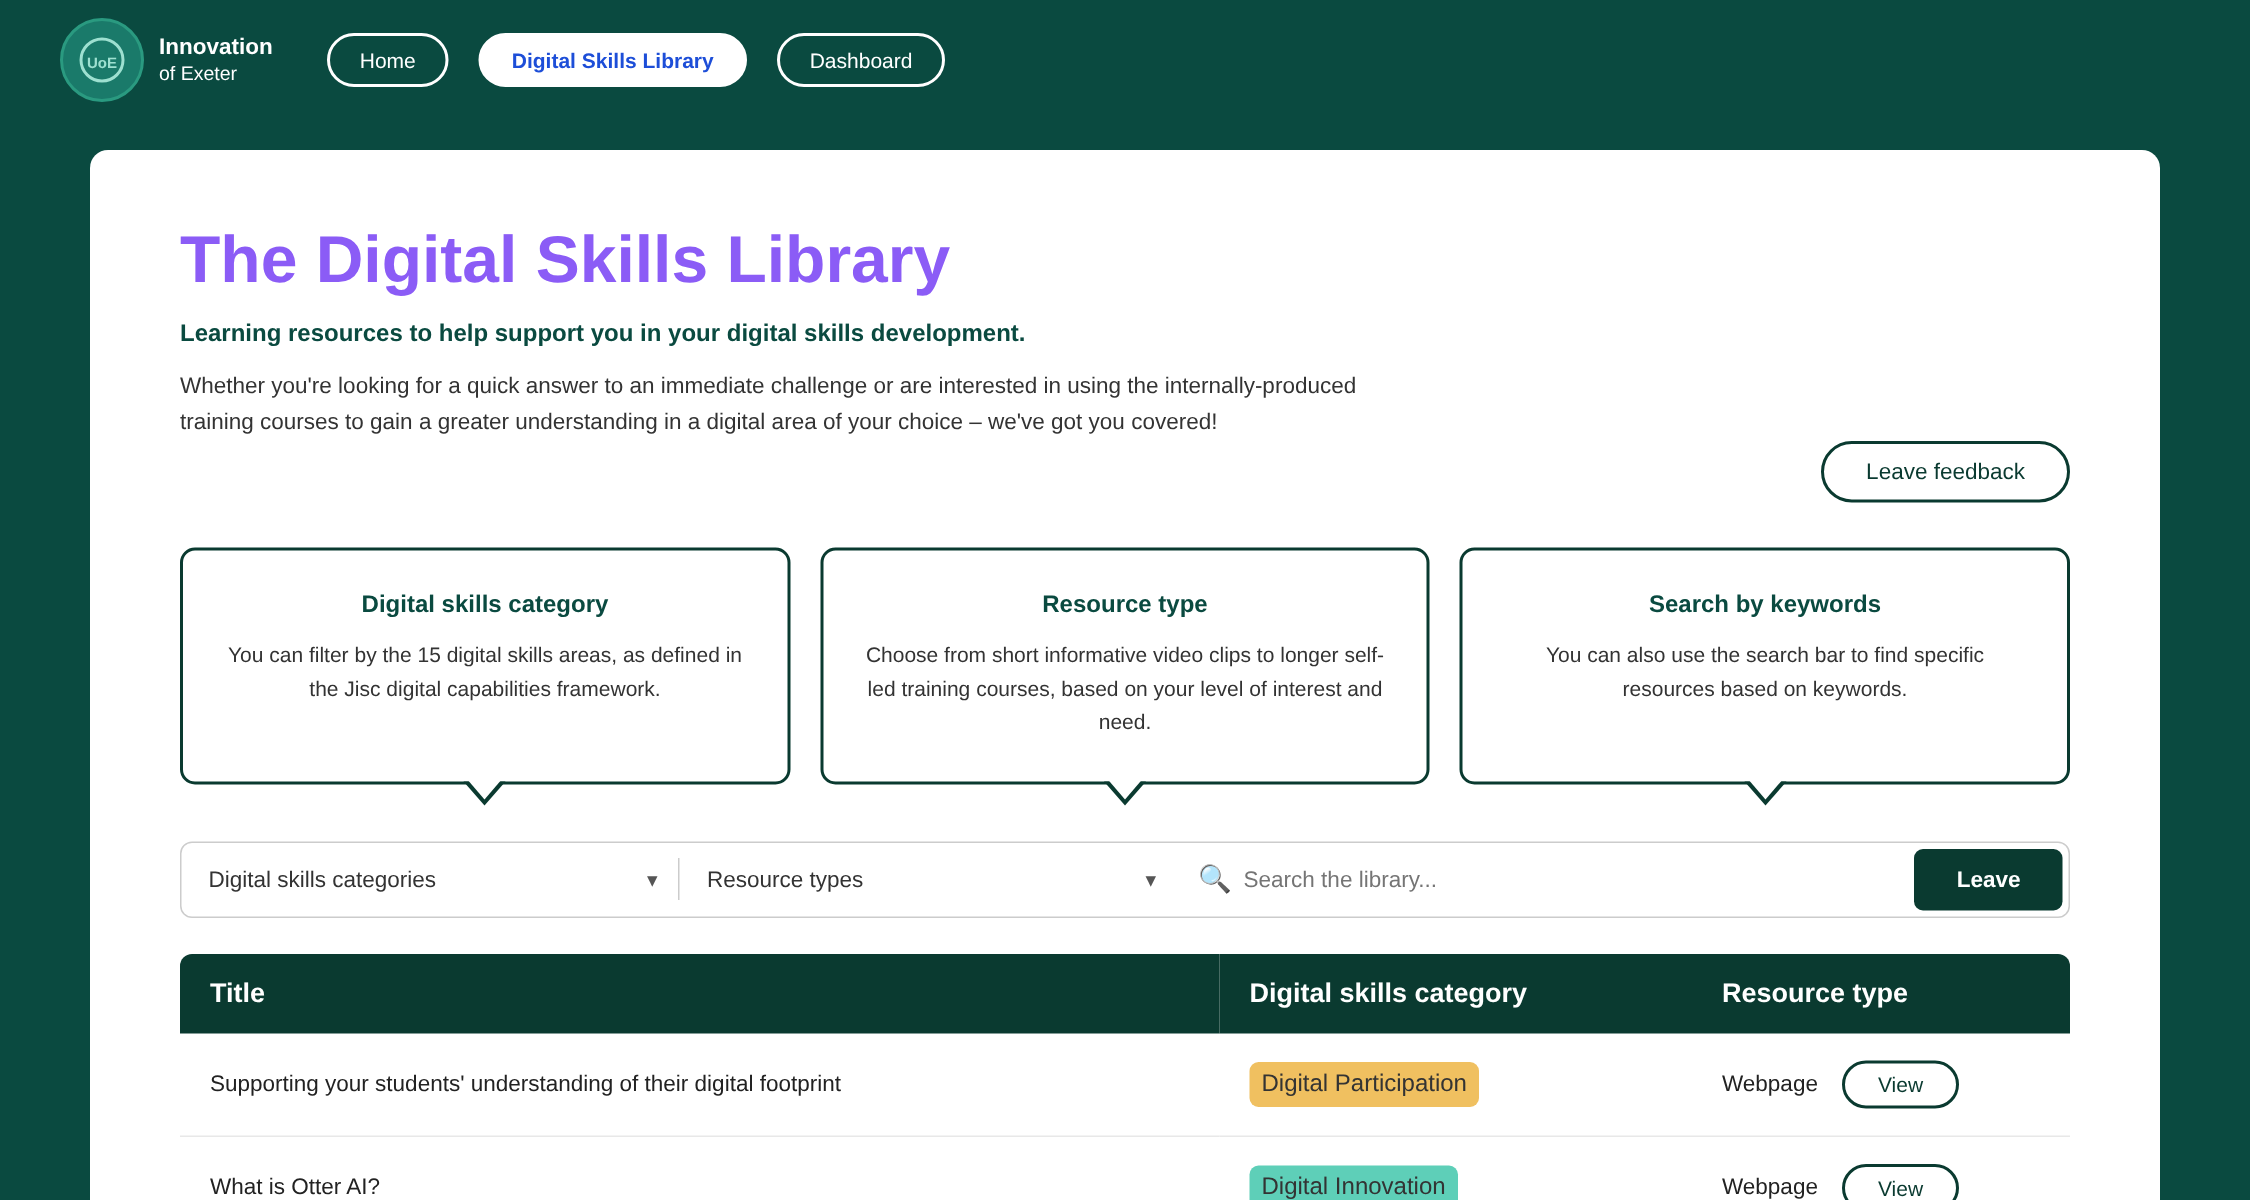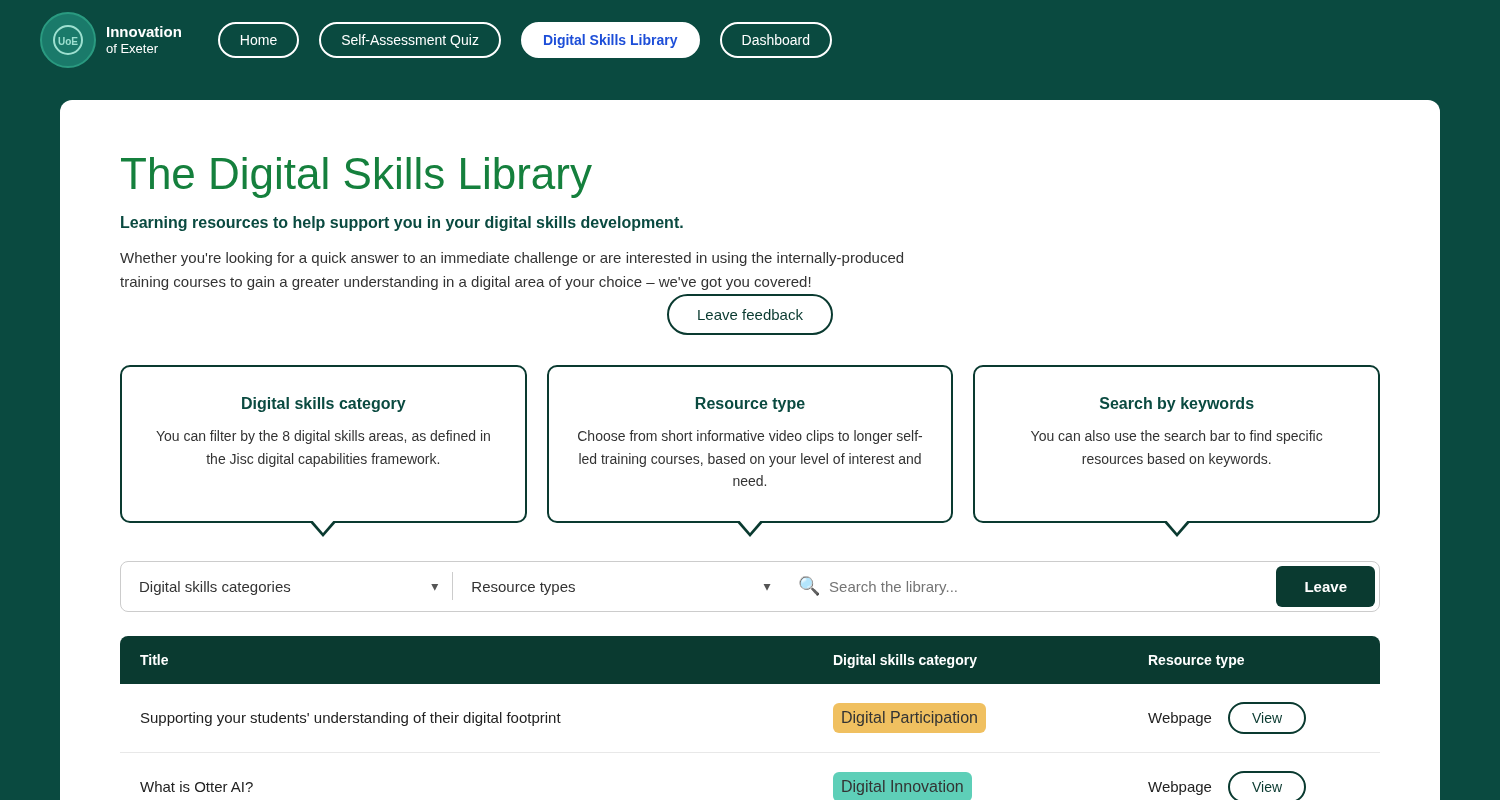--- a/index.html
+++ b/index.html
@@ -69,43 +69,43 @@
     .main-card {
       background: #ffffff;
       border-radius: 12px;
       margin: 20px 60px;
       padding: 50px 60px 40px;
       min-height: 680px;
     }
 
     .page-title {
       font-size: 44px;
-      font-weight: 400;
-      color: #15803d;
+      font-weight: 700;
+      color: #8b5cf6;
       margin-bottom: 16px;
       line-height: 1.1;
     }
     .page-subtitle {
       font-size: 16px;
       font-weight: 700;
       color: #0a4a40;
       margin-bottom: 14px;
     }
     .page-description {
       font-size: 15px;
       color: #333;
       line-height: 1.6;
       max-width: 820px;
       margin-bottom: 10px;
     }
 
     
     .feedback-row {
       display: flex;
-      justify-content: center;
+      justify-content: flex-end;
       margin-top: -10px;
       margin-bottom: 30px;
     }
     .feedback-btn {
       border: 2px solid #0a3a30;
       border-radius: 24px;
       background: transparent;
       color: #0a3a30;
       padding: 10px 28px;
       font-size: 15px;
@@ -248,21 +248,21 @@
       border-radius: 8px;
       overflow: hidden;
     }
     .results-table thead tr {
       background-color: #0a3a30;
       color: #ffffff;
     }
     .results-table thead th {
       padding: 16px 20px;
       text-align: left;
-      font-size: 14px;
+      font-size: 18px;
       font-weight: 600;
     }
     .results-table thead th.col-title { width: 55%; }
     .results-table thead th.col-category { width: 25%; }
     .results-table thead th.col-resource { width: 20%; }
     .results-table tbody tr {
       border-bottom: 1px solid #e8e8e8;
     }
     .results-table tbody tr:last-child {
       border-bottom: none;
@@ -315,39 +315,38 @@
         <text x="16" y="21" text-anchor="middle" fill="#9de0d0" font-size="10" font-weight="bold">UoE</text>
       </svg>
     </div>
     <div class="logo-text">
       <strong>Innovation</strong>
       <span>of Exeter</span>
     </div>
   </div>
   <nav>
     <button class="nav-btn">Home</button>
-    <button class="nav-btn">Self-Assessment Quiz</button>
     <button class="nav-btn active">Digital Skills Library</button>
     <button class="nav-btn">Dashboard</button>
   </nav>
 </header>
 
 <main class="main-card">
   <h1 class="page-title">The Digital Skills Library</h1>
   <p class="page-subtitle">Learning resources to help support you in your digital skills development.</p>
   <p class="page-description">Whether you're looking for a quick answer to an immediate challenge or are interested in using the internally-produced training courses to gain a greater understanding in a digital area of your choice – we've got you covered!</p>
 
   <div class="feedback-row">
     <button class="feedback-btn">Leave feedback</button>
   </div>
 
   <div class="info-cards">
     <div class="info-card">
       <div class="info-card-title">Digital skills category</div>
-      <div class="info-card-desc">You can filter by the 8 digital skills areas, as defined in the Jisc digital capabilities framework.</div>
+      <div class="info-card-desc">You can filter by the 15 digital skills areas, as defined in the Jisc digital capabilities framework.</div>
     </div>
     <div class="info-card">
       <div class="info-card-title">Resource type</div>
       <div class="info-card-desc">Choose from short informative video clips to longer self-led training courses, based on your level of interest and need.</div>
     </div>
     <div class="info-card">
       <div class="info-card-title">Search by keywords</div>
       <div class="info-card-desc">You can also use the search bar to find specific resources based on keywords.</div>
     </div>
   </div>

